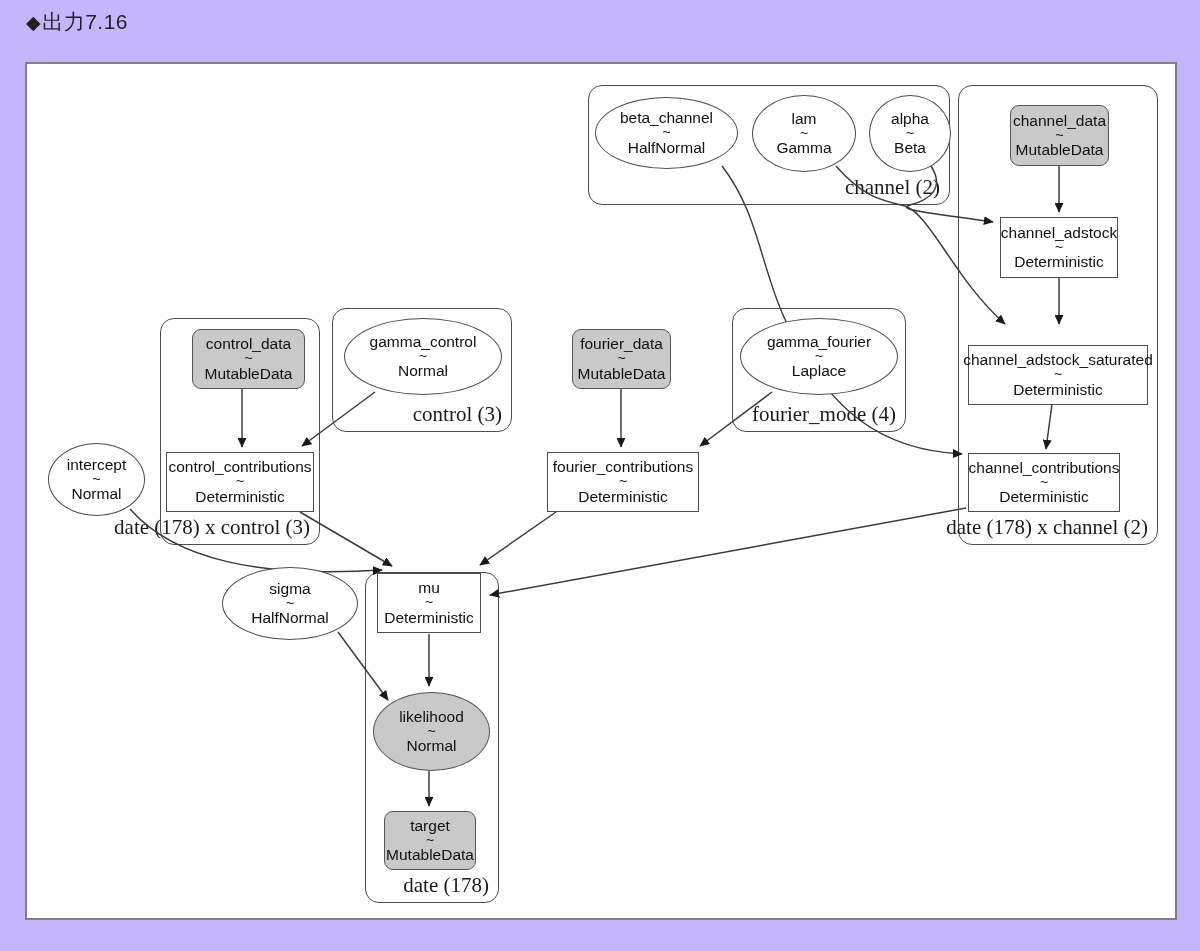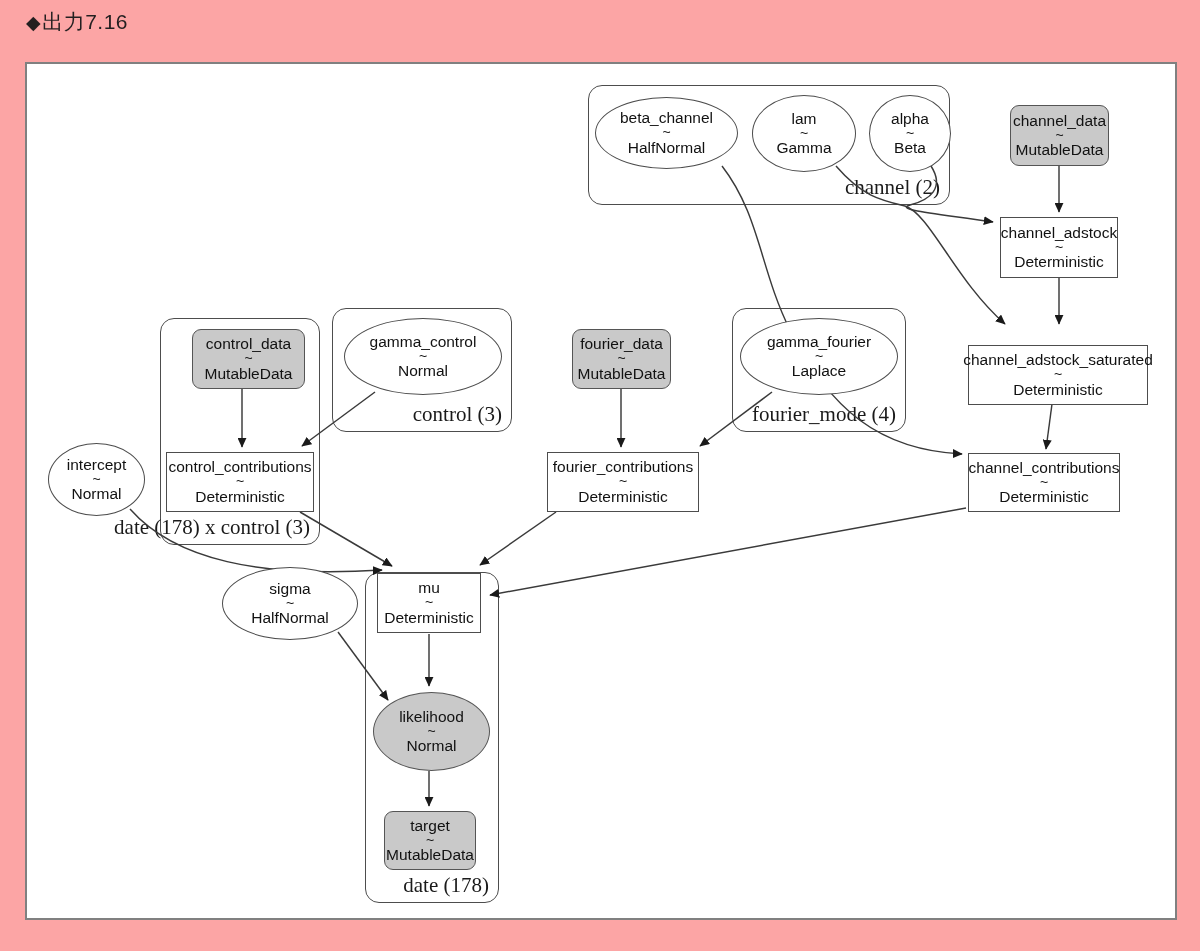--- a/index.html
+++ b/index.html
@@ -6,21 +6,21 @@
   html, body {
     margin: 0;
     padding: 0;
     background: #ffffff;
     font-family: "Liberation Sans", sans-serif;
   }
   #page {
     position: relative;
     width: 1200px;
     height: 951px;
-    background: #fca5a5;
+    background: #c4b5fd;
     overflow: hidden;
   }
   #caption {
     position: absolute;
     left: 26px;
     top: 8px;
     font-size: 21px;
     font-family: "Liberation Sans", sans-serif;
     color: #231f20;
     letter-spacing: 0.5px;
@@ -116,20 +116,23 @@
   </div>
 
   <div id="panel">
     <div id="panel-inner"></div>
   </div>
 
   <div class="plate" style="left:588px; top:85px; width:362px; height:120px;">
     <span class="plate-label">channel (2)</span>
   </div>
 
+  <div class="plate" style="left:958px; top:85px; width:200px; height:460px;">
+    <span class="plate-label">date (178) x channel (2)</span>
+  </div>
 
   <div class="plate" style="left:160px; top:318px; width:160px; height:227px;">
     <span class="plate-label">date (178) x control (3)</span>
   </div>
 
   <div class="plate" style="left:332px; top:308px; width:180px; height:124px;">
     <span class="plate-label">control (3)</span>
   </div>
 
 

